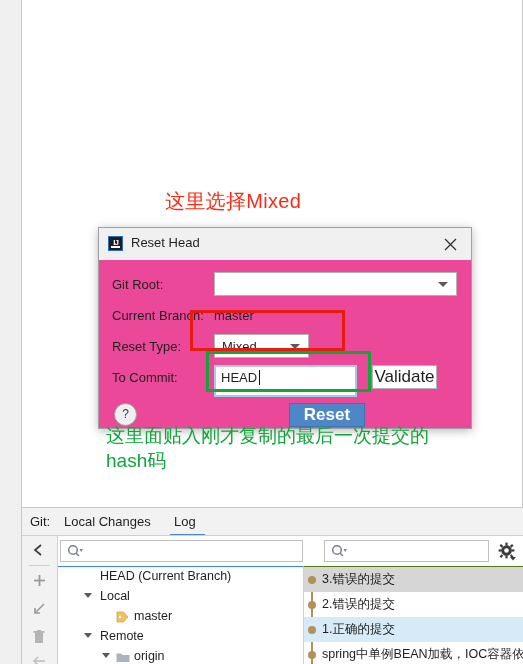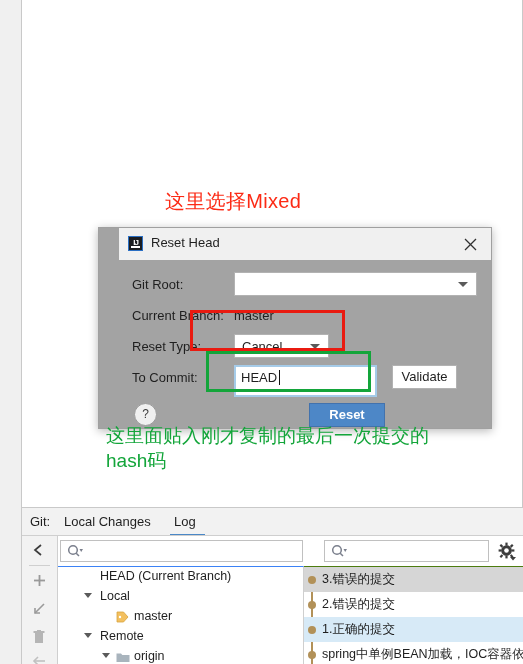--- a/index.html
+++ b/index.html
@@ -22,23 +22,22 @@
     color:#fc2a15;font-size:20px;letter-spacing:.3px;white-space:nowrap;
   }
   .annot-green{
     position:absolute;left:106px;top:423px;width:340px;
     color:#13a53a;font-size:19px;line-height:25px;
   }
 
   
   #dialog{
     position:absolute;left:98px;top:227px;width:372px;height:200px;
-    background:#a3a3a3;border:1px solid #a0a0a0;
+    background:#ec4899;border:1px solid #a0a0a0;
     box-shadow:0 2px 9px rgba(0,0,0,.28);
-    padding-left:20px;
   }
   .dlg-title-bar{position:relative;height:32px;background:#f0f0f0;}
   .dlg-ij-icon{
     position:absolute;left:9px;top:8px;width:15px;height:15px;
     background:#1b1d21;border:1px solid #2a6fc4;box-sizing:border-box;
   }
   .dlg-ij-icon span{
     position:absolute;left:0;right:0;top:1px;text-align:center;
     color:#ffffff;font-size:8px;font-weight:bold;letter-spacing:-1px;
     font-family:"Liberation Sans",sans-serif;
@@ -78,21 +77,21 @@
     background:#ffffff;border:2px solid #a5cbe8;box-sizing:border-box;
     font-size:13px;color:#1f1f1f;
   }
   #to-commit-field .txt{position:absolute;left:5px;top:3px;}
   #to-commit-field .caret{
     position:absolute;left:43px;top:3px;width:1px;height:15px;background:#111;
   }
 
   .btn{
     position:absolute;background:#ffffff;border:1px solid #b2b2b2;
-    box-sizing:border-box;font-size:13px;color:#1f1f1f;text-align:center;
+    box-sizing:border-box;font-size:17px;color:#1f1f1f;text-align:center;
     cursor:default;
   }
   #validate-btn{left:273px;top:105px;width:65px;height:24px;line-height:22px;}
   #cancel-btn{left:274px;top:143px;width:65px;height:24px;line-height:22px;}
   #reset-btn{
     left:190px;top:143px;width:76px;height:24px;line-height:22px;
     background:#4d87c7;border:1px solid #4272ad;color:#ffffff;font-weight:bold;
   }
   #help-btn{
     position:absolute;left:15px;top:143px;width:23px;height:23px;border-radius:50%;
@@ -202,21 +201,21 @@
       <div class="lbl lbl-gitroot">Git Root:</div>
       <div class="combo" id="git-root-combo">
         <span class="arrow"></span>
       </div>
 
       <div class="lbl lbl-branch">Current Branch:</div>
       <div class="lbl val-branch">master</div>
 
       <div class="lbl lbl-resettype">Reset Type:</div>
       <div class="combo" id="reset-type-combo">
-        <span class="txt">Cancel</span>
+        <span class="txt">Mixed</span>
         <span class="arrow"></span>
       </div>
 
       <div class="lbl lbl-tocommit">To Commit:</div>
       <div id="to-commit-field">
         <span class="txt">HEAD</span>
         <span class="caret"></span>
       </div>
 
       <div class="btn" id="validate-btn">Validate</div>

